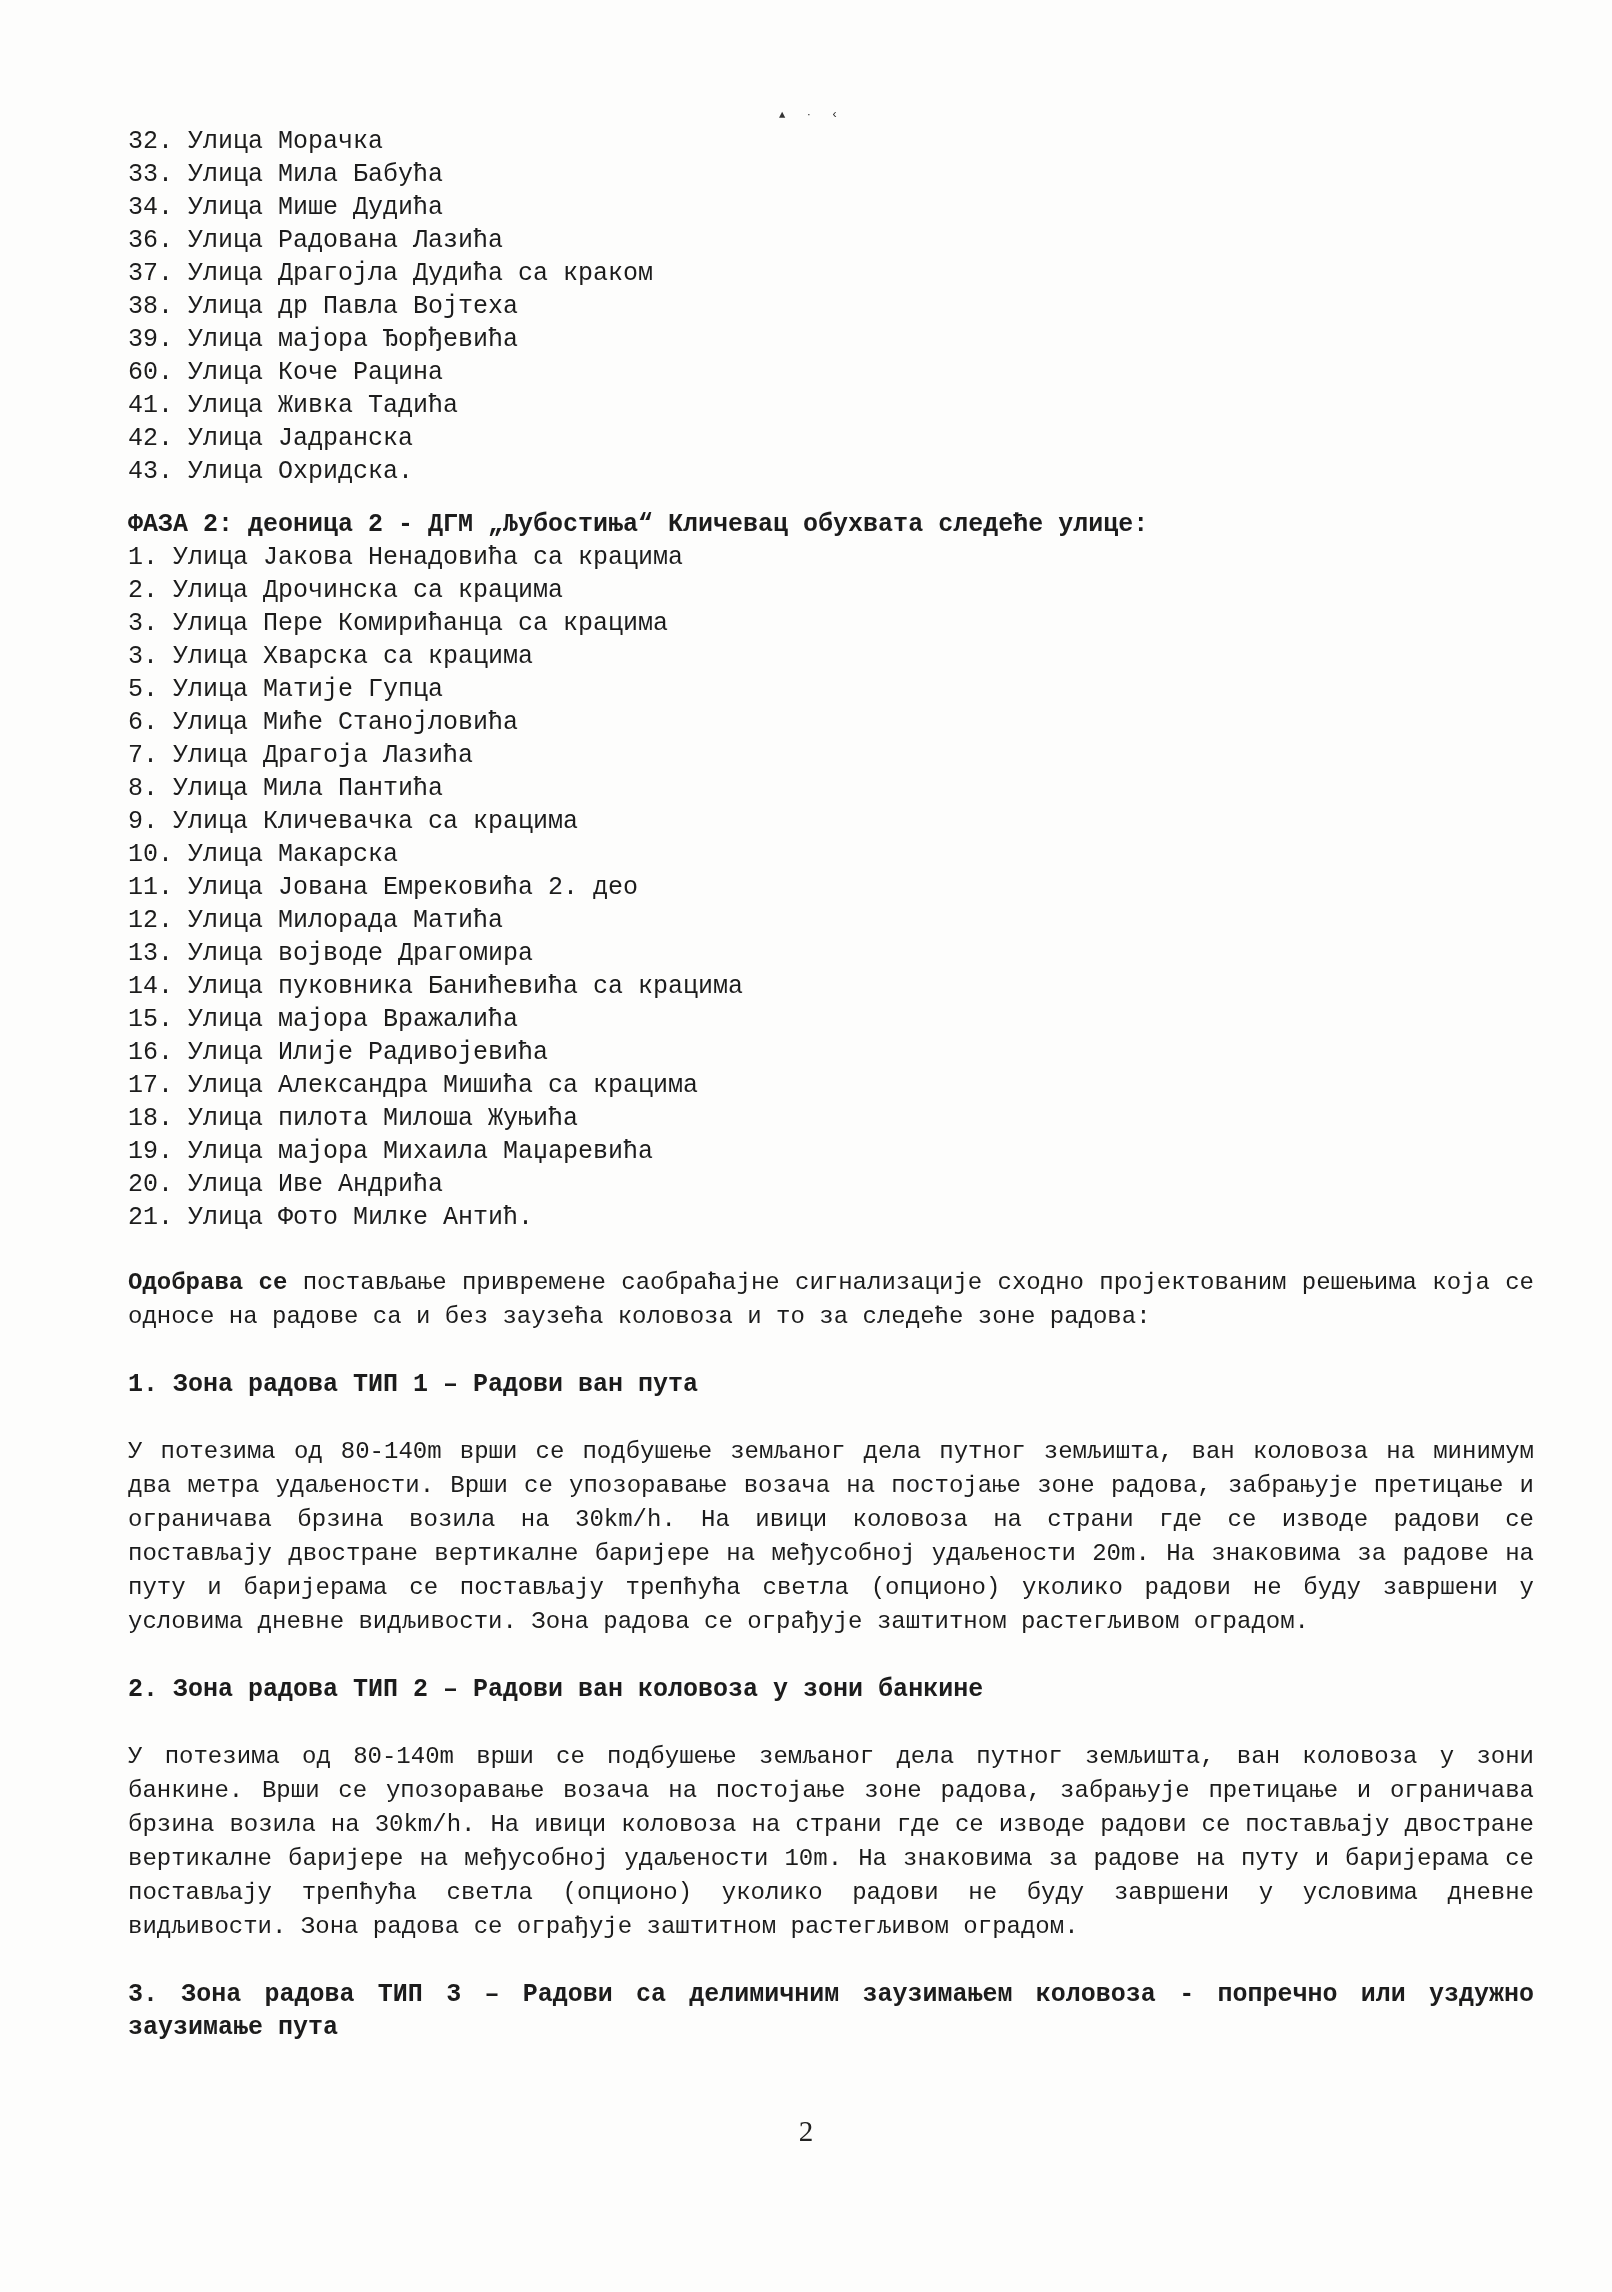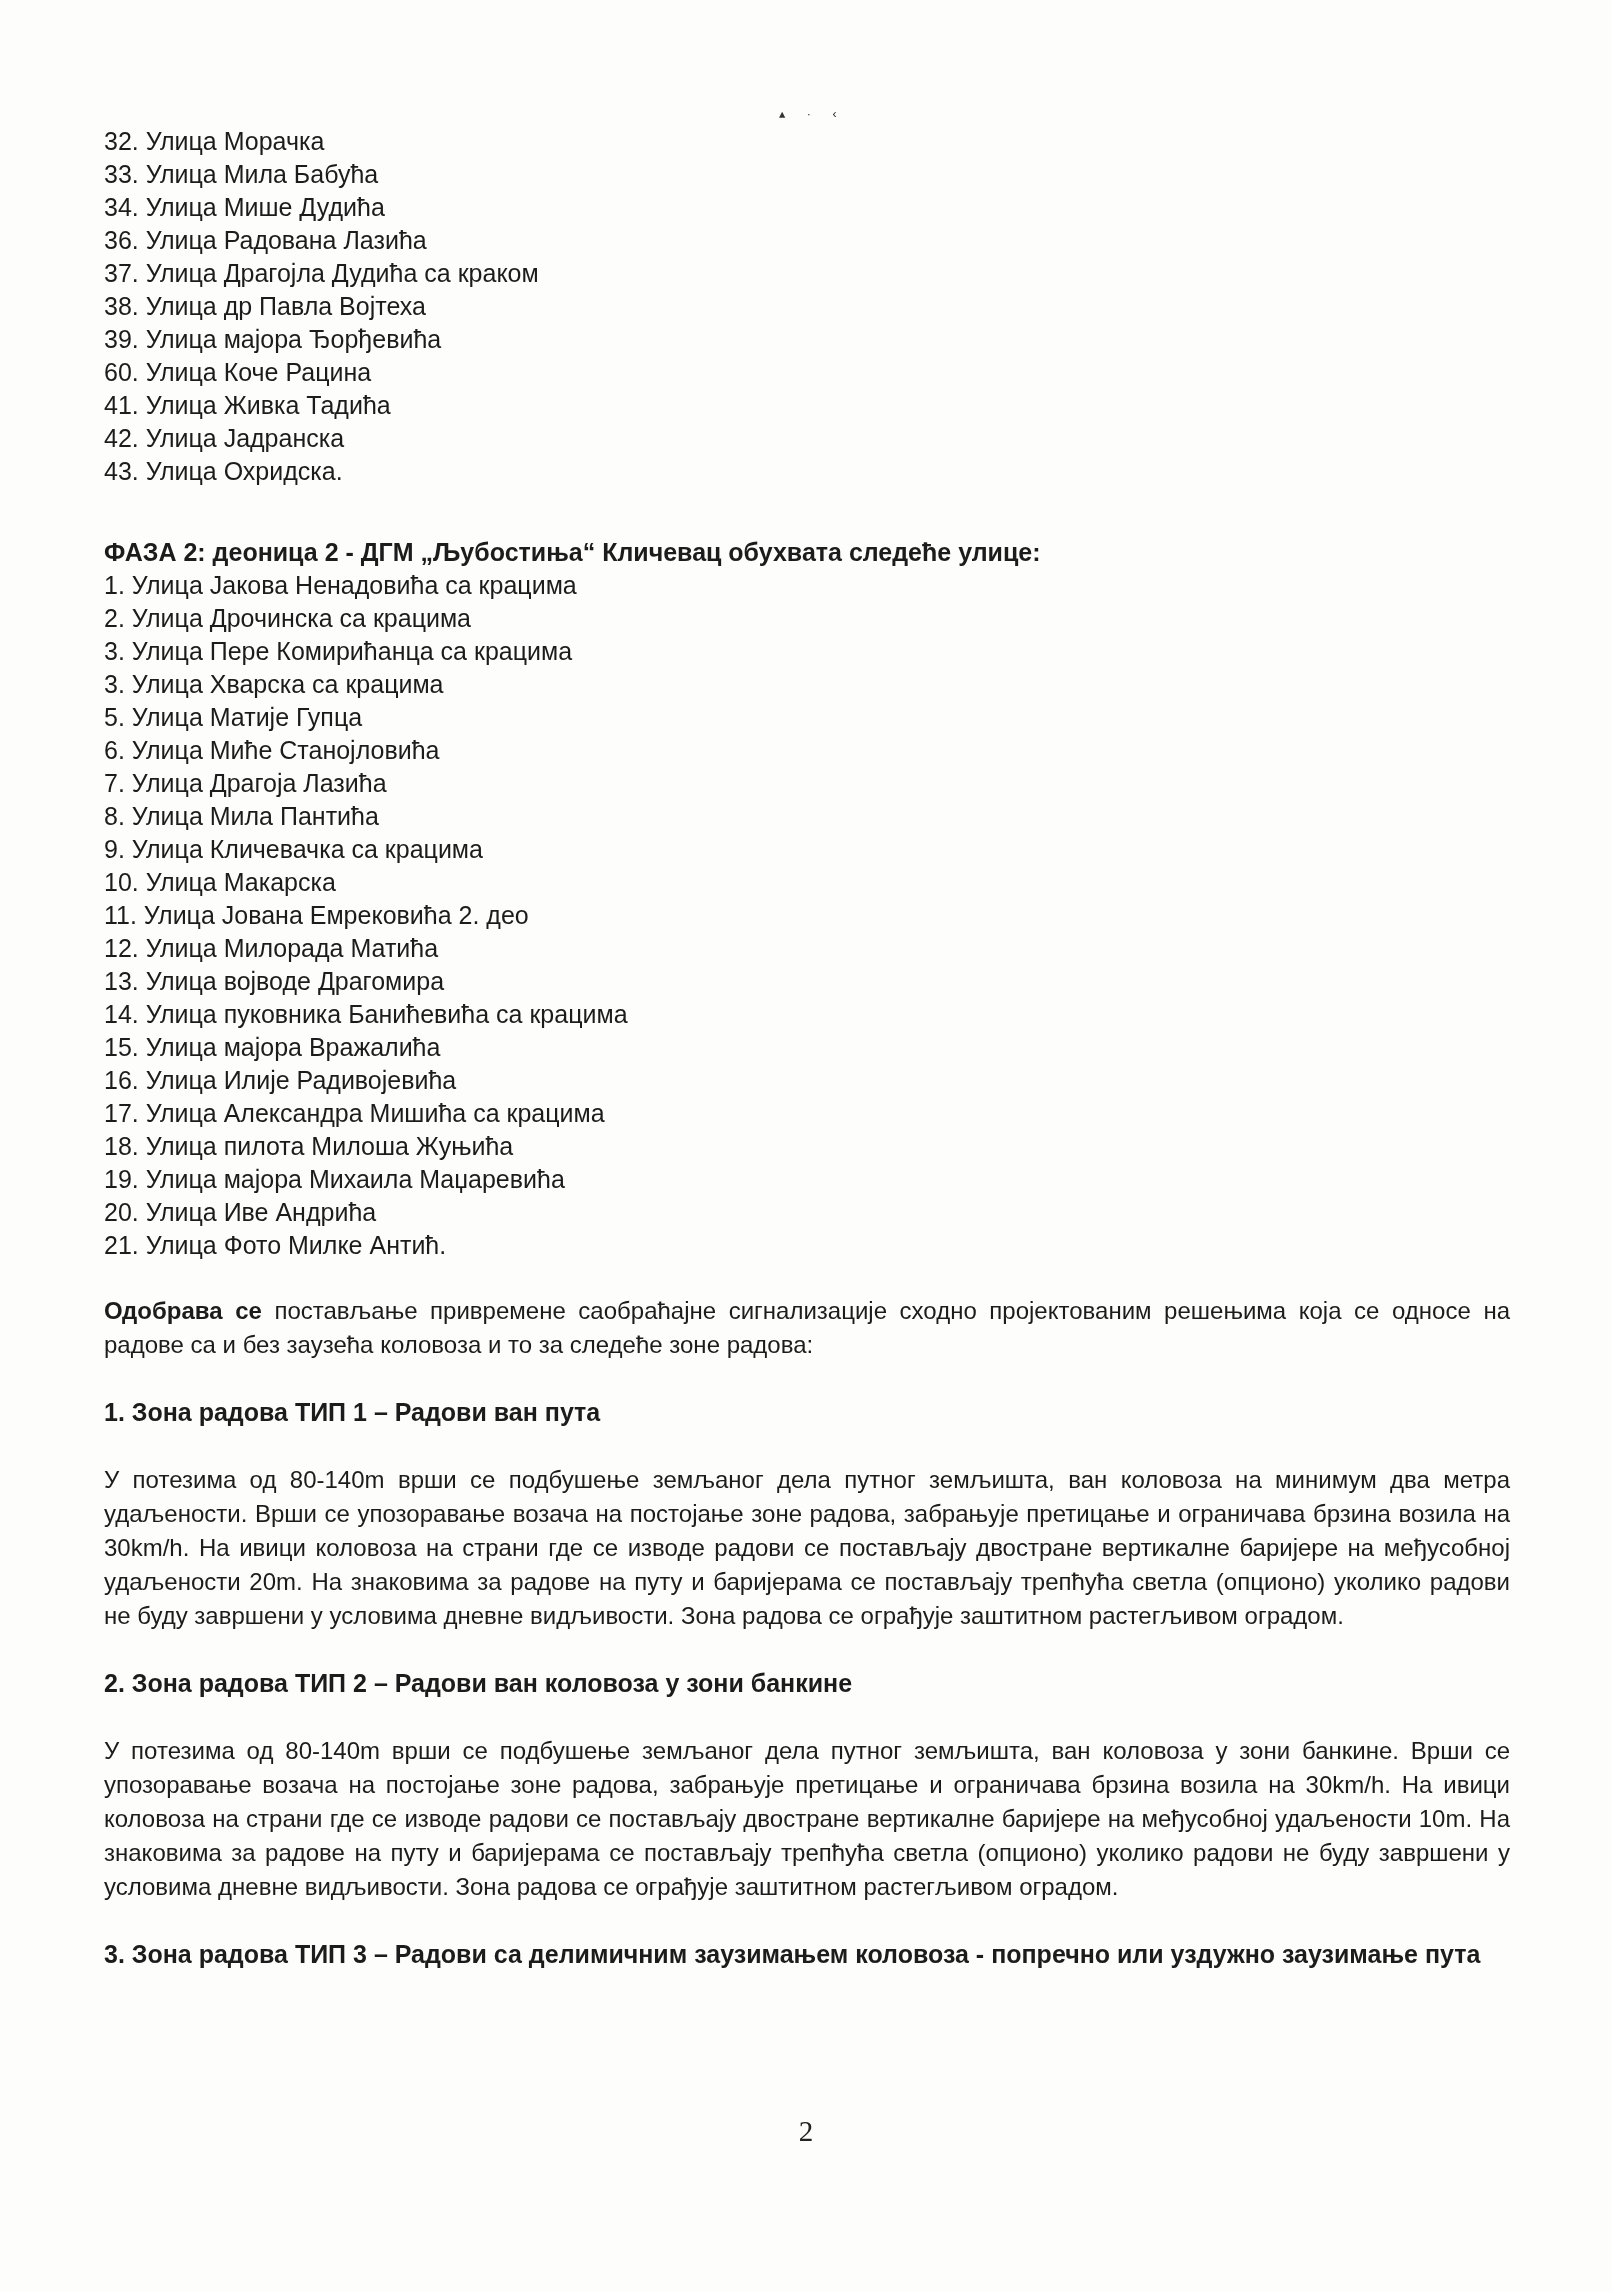--- a/index.html
+++ b/index.html
@@ -1,23 +1,23 @@
 <!DOCTYPE html>
 <html style="font-size:14.3px"><head>
 <meta charset="utf-8">
 <style>
   html, body { margin: 0; padding: 0; }
   body {
     width: 1612px; height: 2293px; background: #fdfdfc; position: relative; overflow: hidden;
     font-family: "Liberation Sans", sans-serif; color: #1c1c1c;
   }
-  .page { position: absolute; left: 104px; top: 125px; width: 1406px; }
+  .page { position: absolute; left: 128px; top: 125px; width: 1406px; font-family: Liberation Mono, monospace; }
   .item { font-size: 25px; line-height: 33px; white-space: nowrap; }
   .heading { font-size: 25px; line-height: 33px; font-weight: bold; }
-  .gap-heading { margin-top: 48px; }
+  .gap-heading { margin-top: 20px; }
   .para { font-size: 24px; line-height: 34px; text-align: justify; text-align-last: left; }
   .gap-para { margin-top: 32px; }
   .gap-sub { margin-top: 34px; }
   .bold { font-weight: bold; }
   .page-num {
     position: absolute; left: 0; width: 1612px; top: 2115px; text-align: center;
     font-family: "Liberation Serif", serif; font-size: 29px; color: #222;
   }
   .specks { position: absolute; left: 779px; top: 106px; font-size: 12.5px; color: #333; letter-spacing: 9px; }
 </style>

